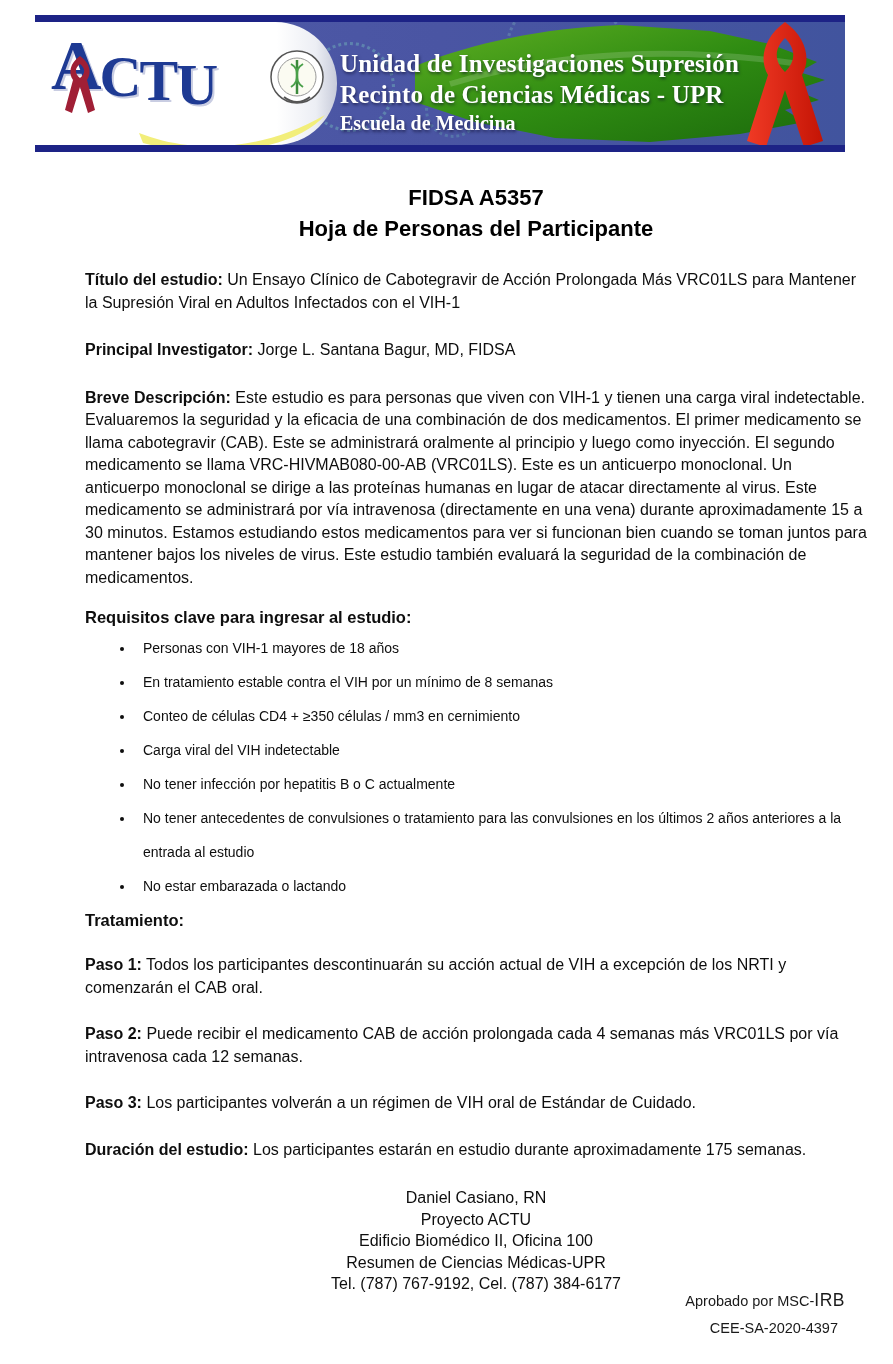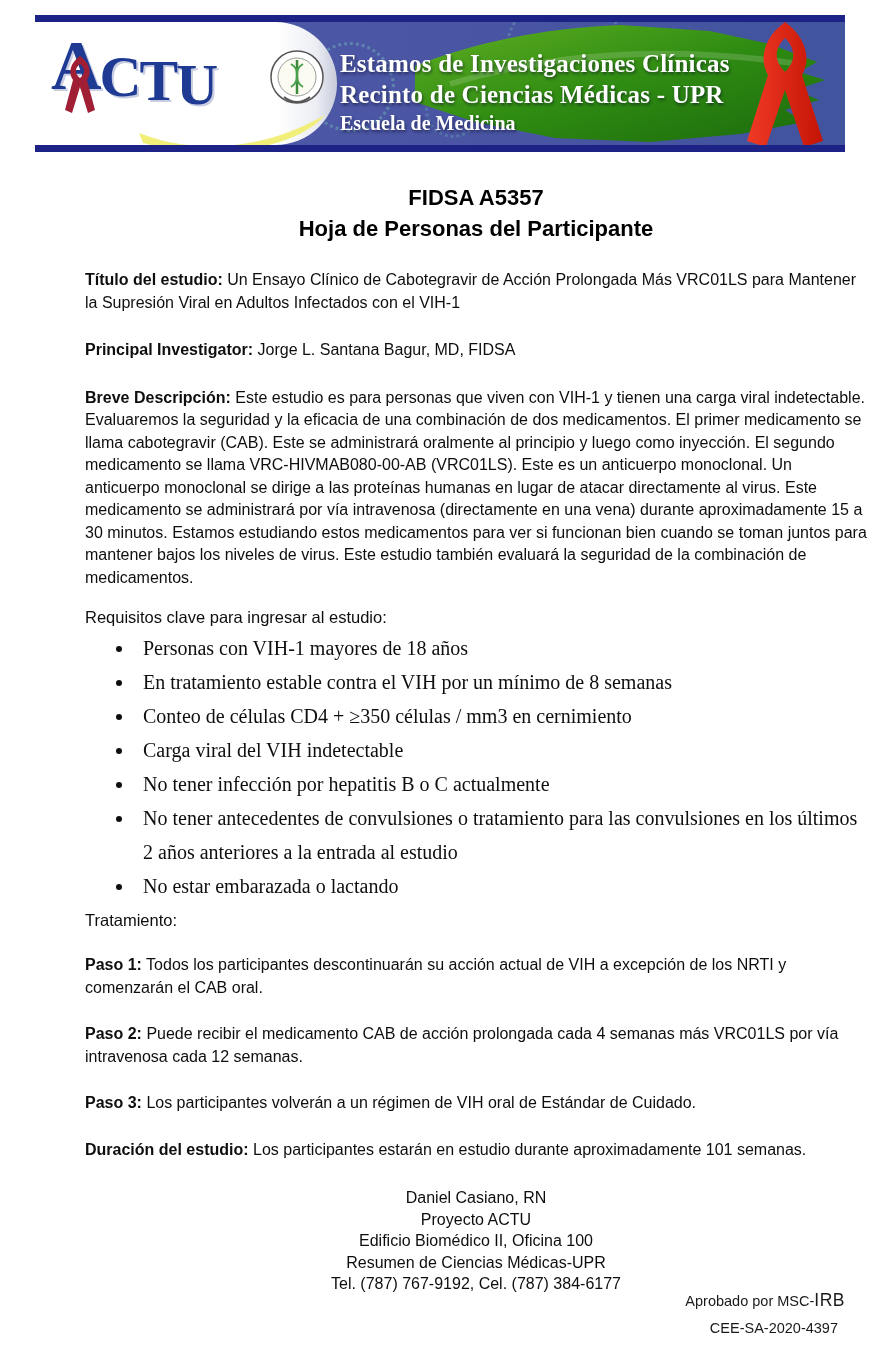--- a/index.html
+++ b/index.html
@@ -47,24 +47,24 @@
   }
   .banner-text .l1, .banner-text .l2 { font-size:25px; line-height:31px; letter-spacing:0.2px; }
   .banner-text .l3 { font-size:20px; line-height:26px; }
   .aids-ribbon { position:absolute; right:10px; top:-2px; }
 
   
   .content { position:absolute; left:85px; top:182px; width:782px; }
   .doc-title { text-align:center; font-weight:bold; font-size:22px; line-height:31px; color:#000; }
   .para { margin-top:25px; font-size:16px; line-height:22.5px; }
   .para .lbl { font-weight:bold;text-align:right; }
-  .req-heading { margin-top:19px; font-size:16.5px; font-weight:normal; }
-  ul.req { margin:4px 0 0 0; padding-left:50px; font-size:20px; line-height:34px; list-style:disc outside;font-family:Liberation Serif, serif; }
+  .req-heading { margin-top:19px; font-size:16.5px; font-weight:bold; }
+  ul.req { margin:4px 0 0 0; padding-left:50px; font-size:14px; line-height:34px; list-style:disc outside; }
   ul.req li { padding-left:8px; }
-  .treat-heading { margin-top:8px; font-size:16.5px; font-weight:normal; }
+  .treat-heading { margin-top:8px; font-size:16.5px; font-weight:bold; }
   .step { margin-top:24px; }
   .contact { margin-top:26px; text-align:center; }
   .contact-heading { font-weight:bold; font-size:16.5px; line-height:22px; }
   .contact-line { font-size:16px; line-height:21.5px; }
 
   .footer { position:absolute; right:48px; top:1290px; text-align:right; font-size:14.5px; color:#1a1a1a; }
   .footer .irb { font-size:17.5px; letter-spacing:0.5px; }
   .footer-code { margin-top:9px; padding-right:7px; font-size:14.5px; }
 </style>
 </head>
@@ -105,21 +105,21 @@
           <ellipse cx="29" cy="28" rx="26" ry="26" fill="#ffffff" stroke="#555" stroke-width="1.5"></ellipse>
           <ellipse cx="29" cy="28" rx="19" ry="19" fill="#fbfbf2" stroke="#999" stroke-width="1"></ellipse>
           <path d="M29,11 L29,45" stroke="#3c8a3c" stroke-width="2.5"></path>
           <path d="M23,15 C35,22 23,30 35,38" stroke="#4aa04a" stroke-width="2" fill="none"></path>
           <path d="M35,15 C23,22 35,30 23,38" stroke="#4aa04a" stroke-width="2" fill="none"></path>
           <path d="M16,48 C25,55 33,55 42,48" stroke="#555" stroke-width="2" fill="none"></path>
         </svg>
       </div>
 
       <div class="banner-text">
-        <div class="l1">Estamos de Investigaciones Clínicas</div>
+        <div class="l1">Unidad de Investigaciones Supresión</div>
         <div class="l2">Recinto de Ciencias Médicas - UPR</div>
         <div class="l3">Escuela de Medicina</div>
       </div>
 
       <svg class="aids-ribbon" width="100" height="127" viewBox="0 0 100 127">
         <defs>
           <linearGradient id="rg" x1="0" y1="0" x2="1" y2="0">
             <stop offset="0" stop-color="#f03a25"></stop>
             <stop offset="1" stop-color="#c41405"></stop>
           </linearGradient>
@@ -156,21 +156,21 @@
     </ul>
 
     <div class="treat-heading">Tratamiento:</div>
 
     <p class="para step"><span class="lbl">Paso 1:</span> <span>Todos los participantes descontinuarán su acción actual de VIH a excepción de los NRTI y comenzarán el CAB oral.</span></p>
 
     <p class="para step"><span class="lbl">Paso 2:</span> <span>Puede recibir el medicamento CAB de acción prolongada cada 4 semanas más VRC01LS por vía intravenosa cada 12 semanas.</span></p>
 
     <p class="para step"><span class="lbl">Paso 3:</span> <span>Los participantes volverán a un régimen de VIH oral de Estándar de Cuidado.</span></p>
 
-    <p class="para step"><span class="lbl">Duración del estudio:</span> <span>Los participantes estarán en estudio durante aproximadamente 101 semanas.</span></p>
+    <p class="para step"><span class="lbl">Duración del estudio:</span> <span>Los participantes estarán en estudio durante aproximadamente 175 semanas.</span></p>
 
     <div class="contact">
       <div class="contact-line">Daniel Casiano, RN</div>
       <div class="contact-line">Proyecto ACTU</div>
       <div class="contact-line">Edificio Biomédico II, Oficina 100</div>
       <div class="contact-line">Resumen de Ciencias Médicas-UPR</div>
       <div class="contact-line">Tel. (787) 767-9192, Cel. (787) 384-6177</div>
     </div>
   </div>
 

